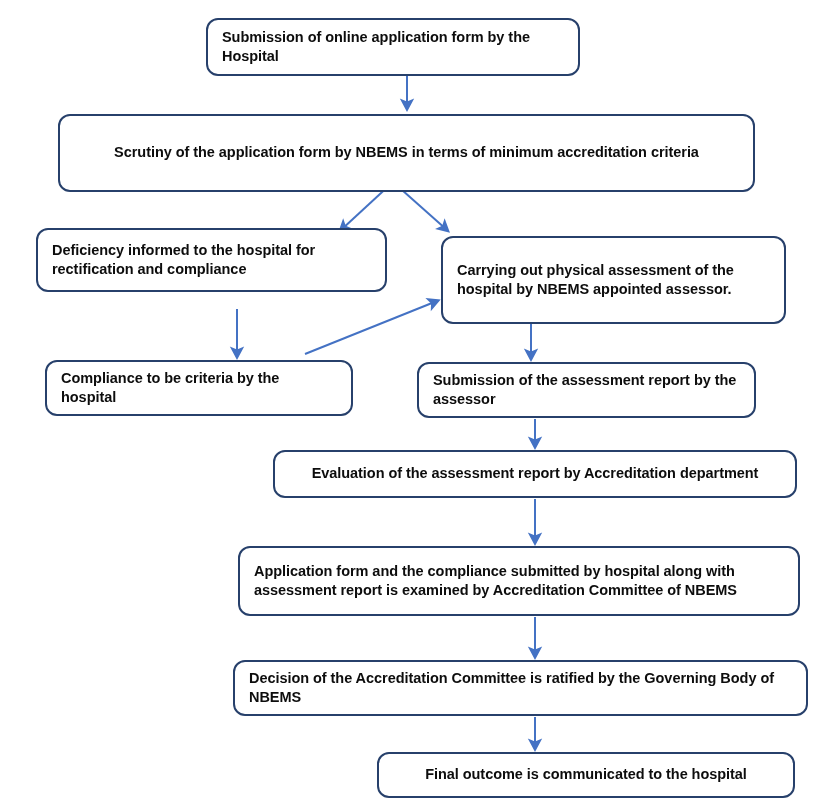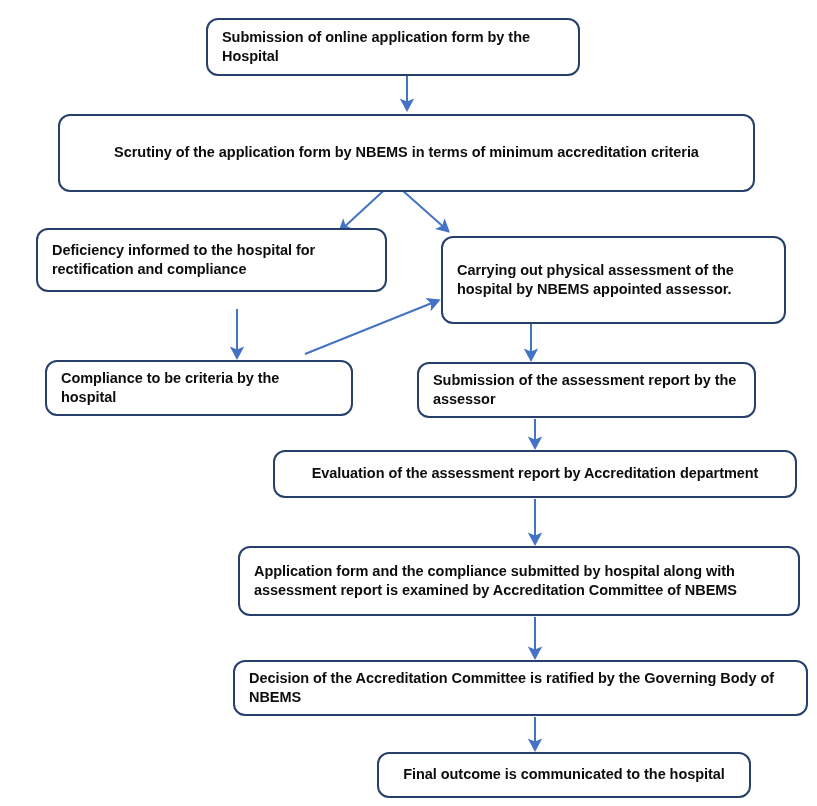--- a/index.html
+++ b/index.html
@@ -50,21 +50,21 @@
   
   #node-submission      { left: 206px; top: 18px;  width: 374px; height: 58px; }
   #node-scrutiny        { left: 58px;  top: 114px; width: 697px; height: 78px; }
   #node-deficiency      { left: 36px;  top: 228px; width: 351px; height: 64px; }
   #node-physical        { left: 441px; top: 236px; width: 345px; height: 88px; }
   #node-compliance      { left: 45px;  top: 360px; width: 308px; height: 56px; }
   #node-assessment-rep  { left: 417px; top: 362px; width: 339px; height: 56px; }
   #node-evaluation      { left: 273px; top: 450px; width: 524px; height: 48px; }
   #node-appform         { left: 238px; top: 546px; width: 562px; height: 70px; }
   #node-decision        { left: 225px; top: 660px; width: 575px; height: 56px; margin-left: 8px; }
-  #node-final           { left: 377px; top: 752px; width: 374px; height: 46px; }
+  #node-final           { left: 377px; top: 752px; width: 418px; height: 46px; }
 </style>
 </head>
 <body>
 
 <div id="flow-root">
 
   <svg id="connector-layer" viewBox="0 0 817 806">
     <defs>
       <marker id="arrowhead" markerWidth="9" markerHeight="9" refX="5.2" refY="4.2" orient="auto" markerUnits="strokeWidth">
         <path d="M0.4,0.6 L7.2,4.2 L0.4,7.8 L2.0,4.2 Z" fill="#4472C4"></path>

